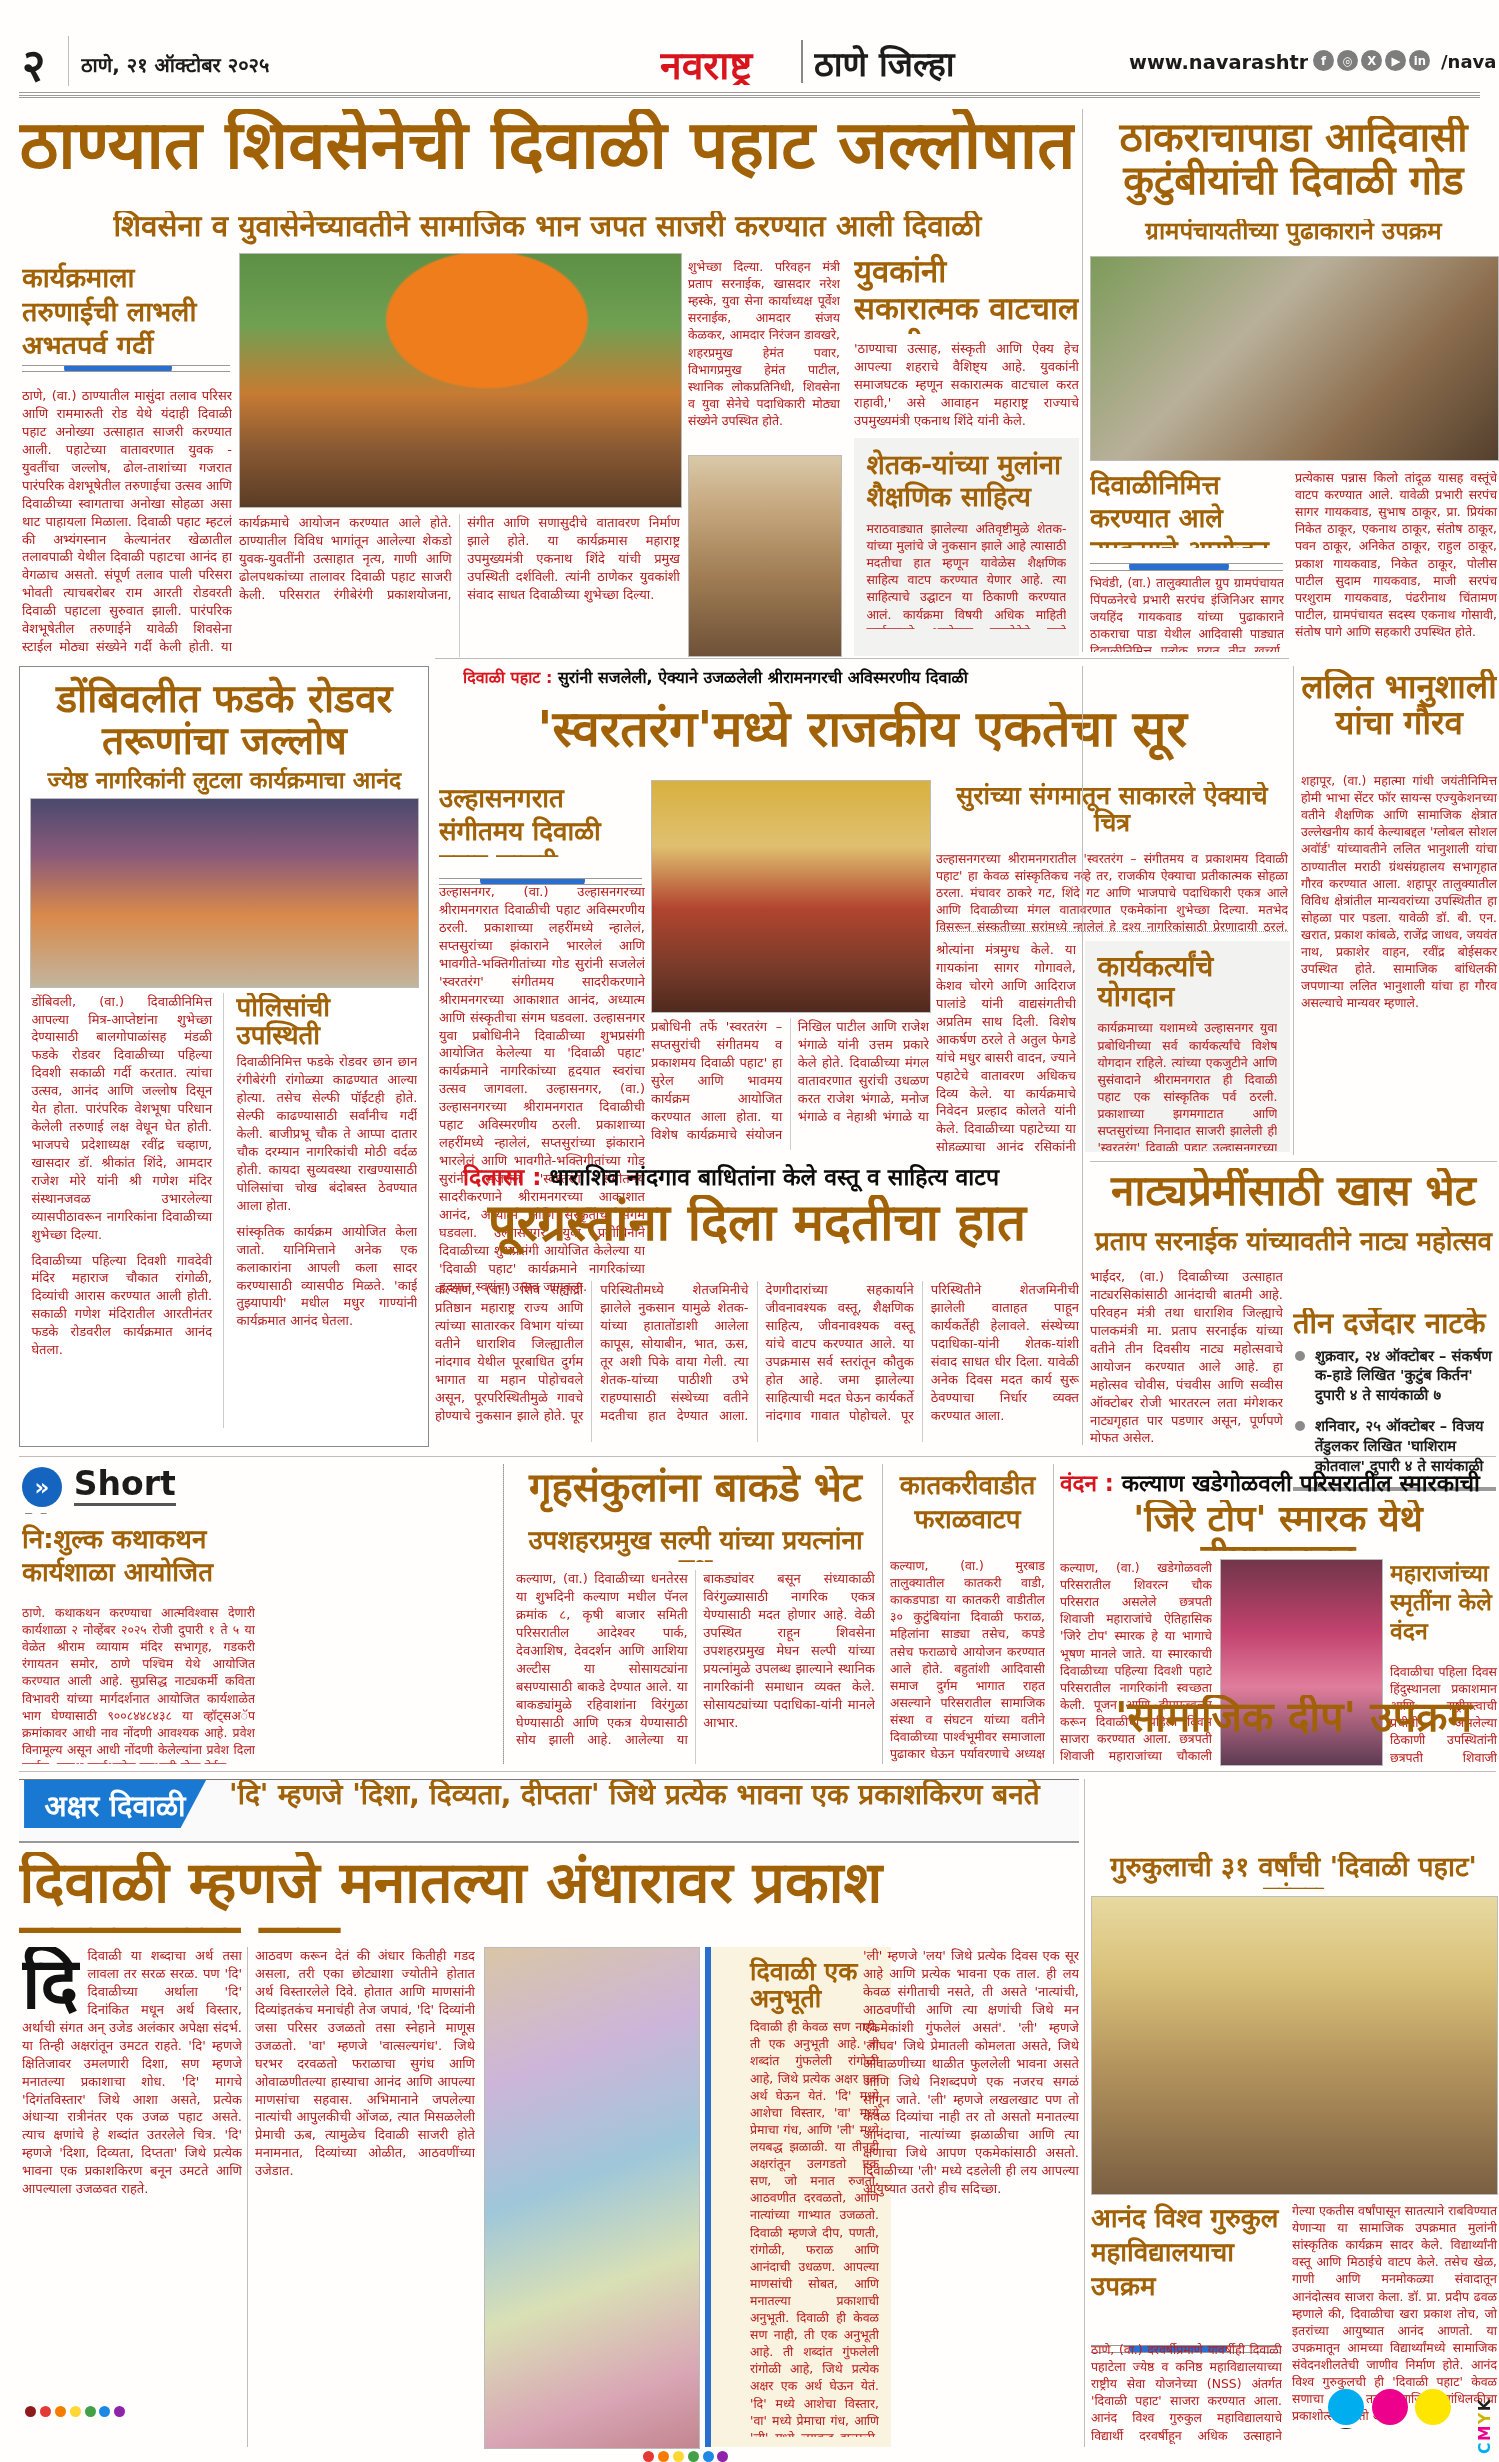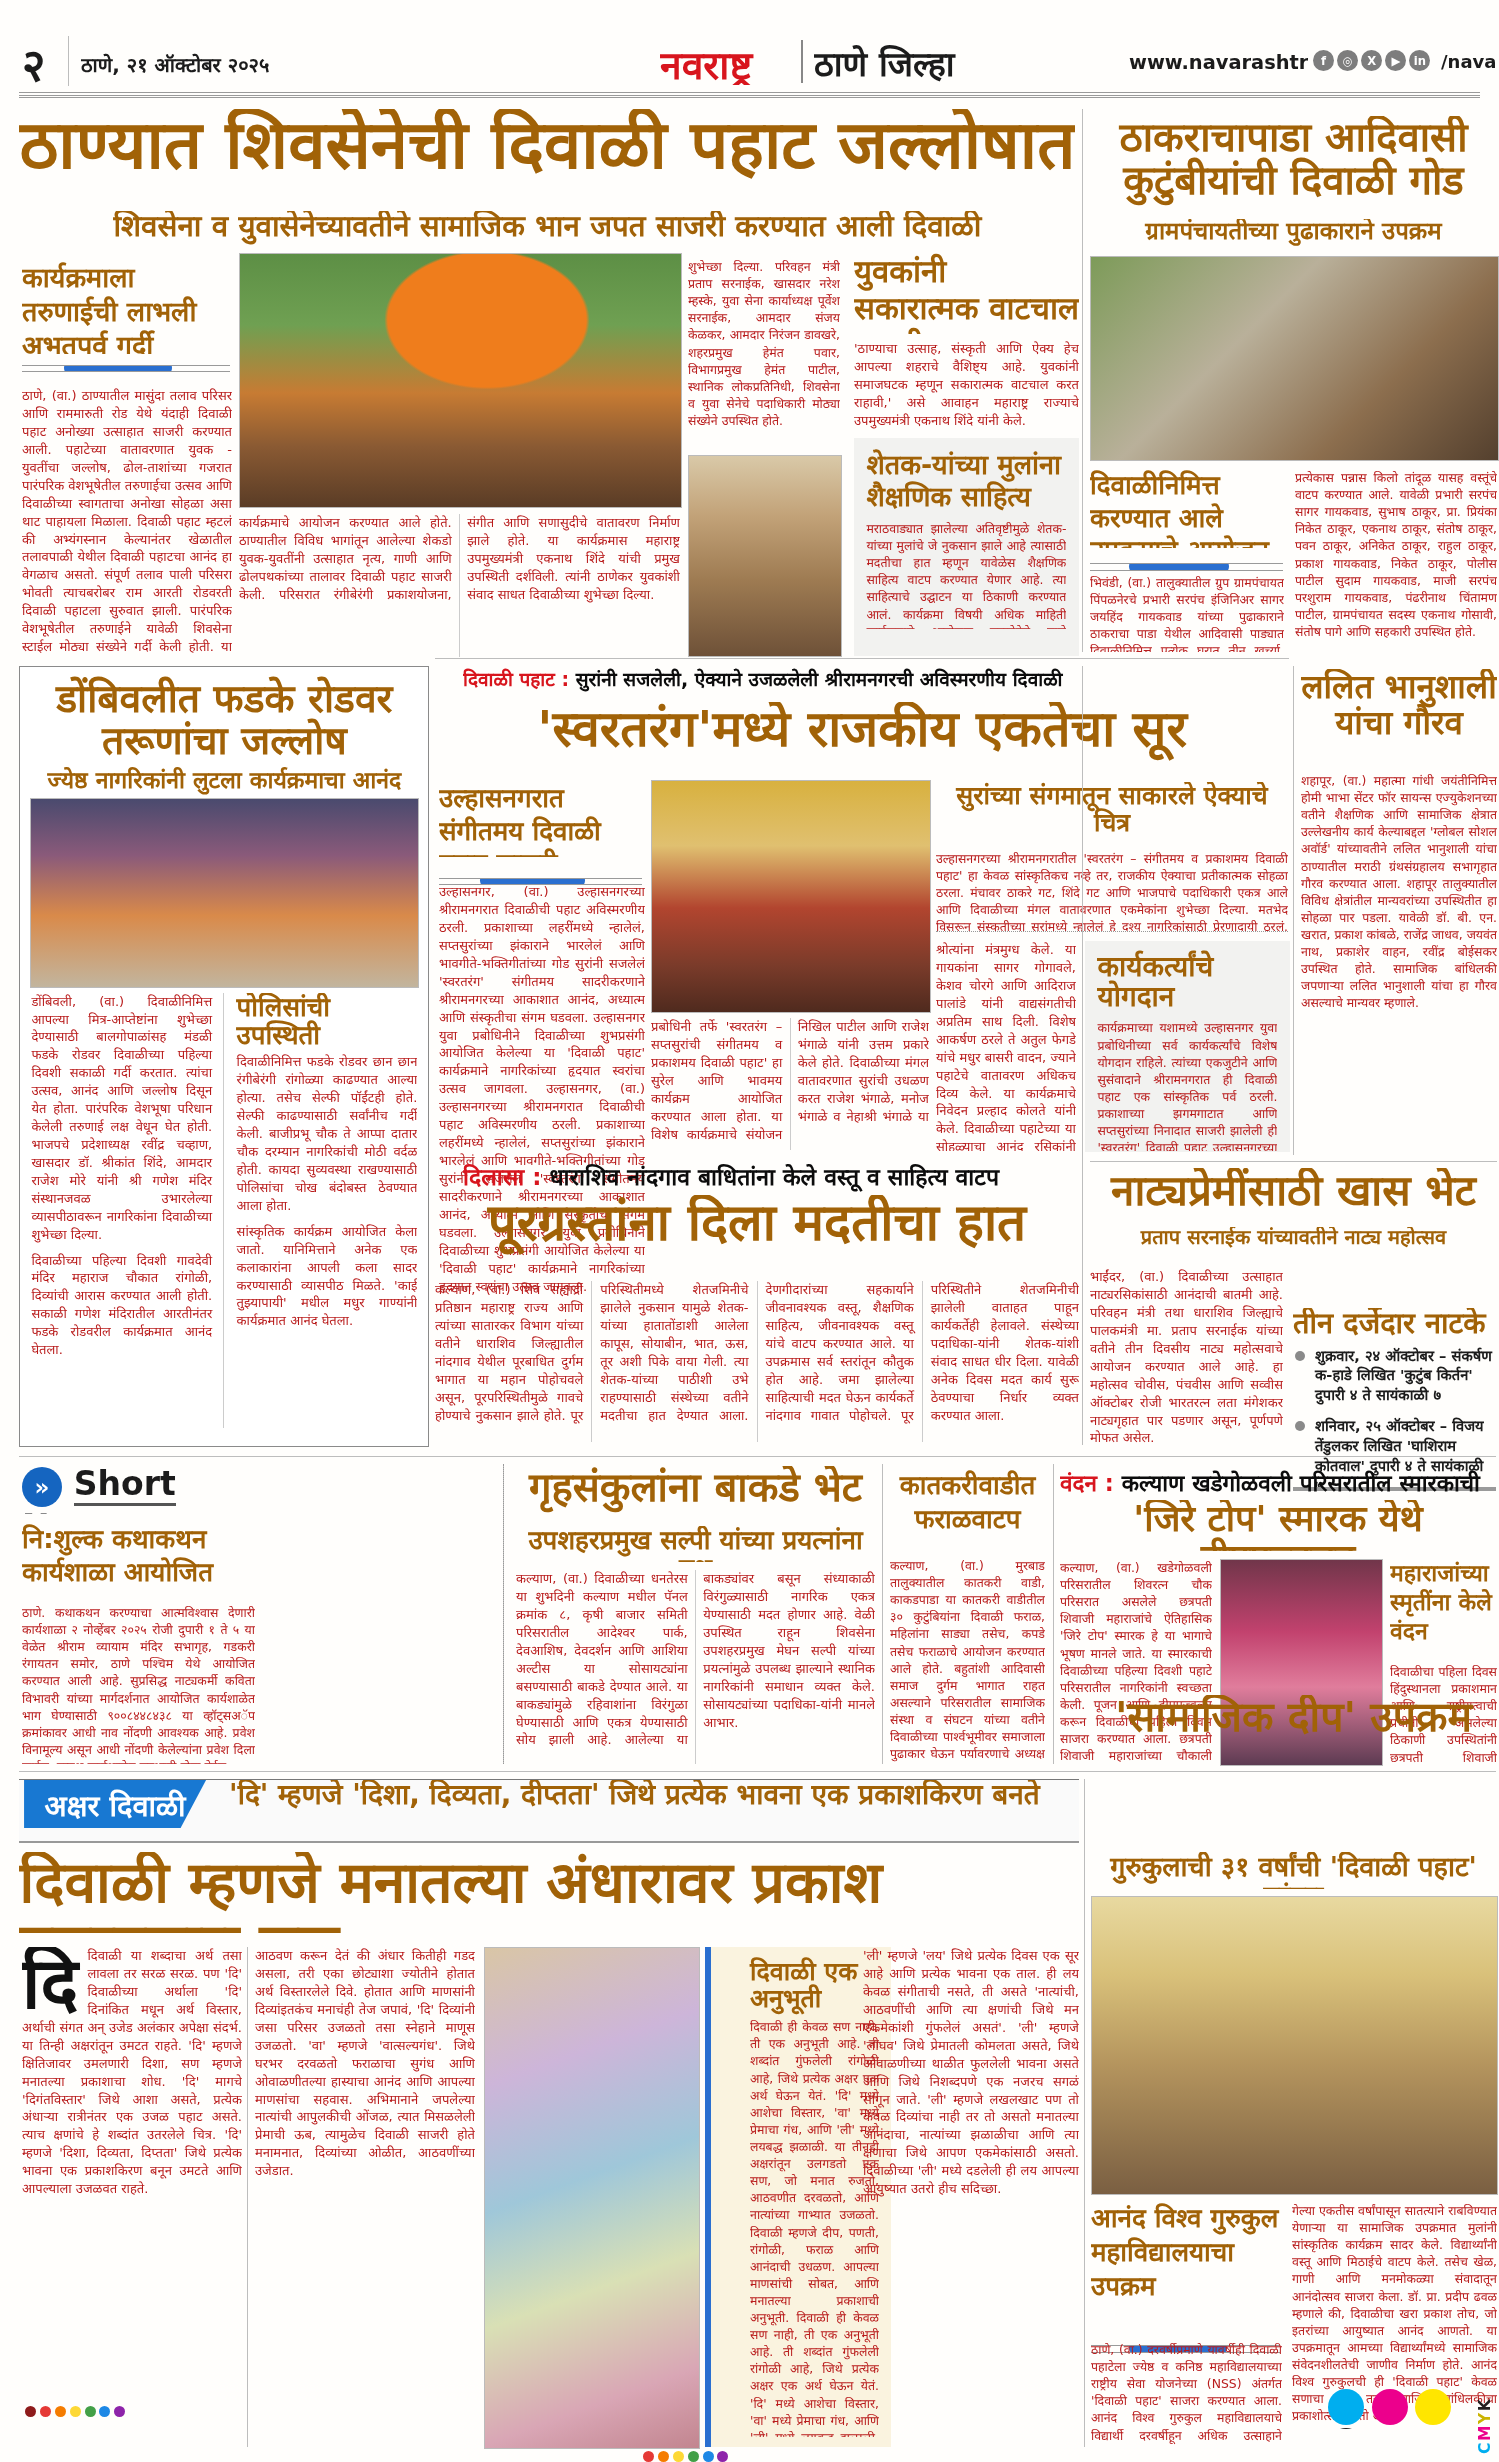--- a/index.html
+++ b/index.html
@@ -109,21 +109,21 @@
         <div class="body" style="margin-top:7.8px;">दिवाळीच्या पहिल्या दिवशी गावदेवी मंदिर महाराज चौकात रांगोळी, दिव्यांची आरास करण्यात आली होती. सकाळी गणेश मंदिरातील आरतीनंतर फडके रोडवरील कार्यक्रमात आनंद घेतला.</div>
       </div>
       <div style="flex:1;">
         <div class="hl" style="font-size:26px;margin-bottom:4.7px;">पोलिसांची उपस्थिती</div>
         <div class="body">दिवाळीनिमित्त फडके रोडवर छान छान रंगीबेरंगी रांगोळ्या काढण्यात आल्या होत्या. तसेच सेल्फी पॉईंटही होते. सेल्फी काढण्यासाठी सर्वांनीच गर्दी केली. बाजीप्रभू चौक ते आप्पा दातार चौक दरम्यान नागरिकांची मोठी वर्दळ होती. कायदा सुव्यवस्था राखण्यासाठी पोलिसांचा चोख बंदोबस्त ठेवण्यात आला होता.</div>
         <div class="body" style="margin-top:7.8px;">सांस्कृतिक कार्यक्रम आयोजित केला जातो. यानिमित्ताने अनेक एक कलाकारांना आपली कला सादर करण्यासाठी व्यासपीठ मिळते. 'काई तुझ्यापायी' मधील मधुर गाण्यांनी कार्यक्रमात आनंद घेतला.</div>
       </div>
     </div>
   </div>
 
-  <div class="abs kicker" style="left:463px;top:666px;width:826px;height:34px;font-size:19px;">
+  <div class="abs kicker" style="left:463px;top:666px;width:826px;height:34px;font-size:16px;">
     <span class="lbl">दिवाळी पहाट :</span>
     <span>सुरांनी सजलेली, ऐक्याने उजळलेली श्रीरामनगरची अविस्मरणीय दिवाळी</span>
   </div>
   <div class="abs hl ctr" style="left:435px;top:702px;width:854px;height:71px;font-size:50px;">'स्वरतरंग'मध्ये राजकीय एकतेचा सूर</div>
 
   <div class="abs hl" style="left:439px;top:782px;width:206px;height:75px;font-size:26px;line-height:1.25;">उल्हासनगरात संगीतमय दिवाळी पहाट साजरी</div>
   <div class="abs pill-divider" style="left:439px;top:863px;width:203px;">
       <div class="pill"></div>
     </div>
   <div class="abs body" style="left:439px;top:883px;width:206px;height:557px;">उल्हासनगर, (वा.) उल्हासनगरच्या श्रीरामनगरात दिवाळीची पहाट अविस्मरणीय ठरली. प्रकाशाच्या लहरींमध्ये न्हालेलं, सप्तसुरांच्या झंकाराने भारलेलं आणि भावगीते-भक्तिगीतांच्या गोड सुरांनी सजलेलं 'स्वरतरंग' संगीतमय सादरीकरणाने श्रीरामनगरच्या आकाशात आनंद, अध्यात्म आणि संस्कृतीचा संगम घडवला. उल्हासनगर युवा प्रबोधिनीने दिवाळीच्या शुभप्रसंगी आयोजित केलेल्या या 'दिवाळी पहाट' कार्यक्रमाने नागरिकांच्या हृदयात स्वरांचा उत्सव जागवला. उल्हासनगर, (वा.) उल्हासनगरच्या श्रीरामनगरात दिवाळीची पहाट अविस्मरणीय ठरली. प्रकाशाच्या लहरींमध्ये न्हालेलं, सप्तसुरांच्या झंकाराने भारलेलं आणि भावगीते-भक्तिगीतांच्या गोड सुरांनी सजलेलं 'स्वरतरंग' संगीतमय सादरीकरणाने श्रीरामनगरच्या आकाशात आनंद, अध्यात्म आणि संस्कृतीचा संगम घडवला. उल्हासनगर युवा प्रबोधिनीने दिवाळीच्या शुभप्रसंगी आयोजित केलेल्या या 'दिवाळी पहाट' कार्यक्रमाने नागरिकांच्या हृदयात स्वरांचा उत्सव जागवला.</div>
@@ -150,21 +150,21 @@
   <div class="abs body cols4" style="left:435px;top:1281px;width:644px;height:161px;">कल्याण, (वा.) शिव सह्याद्री प्रतिष्ठान महाराष्ट्र राज्य आणि त्यांच्या सातारकर विभाग यांच्या वतीने धाराशिव जिल्ह्यातील नांदगाव येथील पूरबाधित दुर्गम भागात या महान पोहोचवले असून, पूरपरिस्थितीमुळे गावचे होण्याचे नुकसान झाले होते. पूर परिस्थितीमध्ये शेतजमिनीचे झालेले नुकसान यामुळे शेतक-यांच्या हातातोंडाशी आलेला कापूस, सोयाबीन, भात, ऊस, तूर अशी पिके वाया गेली. त्या शेतक-यांच्या पाठीशी उभे राहण्यासाठी संस्थेच्या वतीने मदतीचा हात देण्यात आला. देणगीदारांच्या सहकार्याने जीवनावश्यक वस्तू, शैक्षणिक साहित्य, जीवनावश्यक वस्तू यांचे वाटप करण्यात आले. या उपक्रमास सर्व स्तरांतून कौतुक होत आहे. जमा झालेल्या साहित्याची मदत घेऊन कार्यकर्ते नांदगाव गावात पोहोचले. पूर परिस्थितीने शेतजमिनीची झालेली वाताहत पाहून कार्यकर्तेही हेलावले. संस्थेच्या पदाधिका-यांनी शेतक-यांशी संवाद साधत धीर दिला. यावेळी अनेक दिवस मदत कार्य सुरू ठेवण्याचा निर्धार व्यक्त करण्यात आला.</div>
 
   <div class="vrule" style="left:1082px;top:666px;height:779px;"></div>
   <div class="vrule" style="left:1293px;top:666px;height:489px;"></div>
 
   <div class="abs hl ctr" style="left:1301px;top:669px;width:196px;height:96px;font-size:33px;">ललित भानुशाली यांचा गौरव</div>
   <div class="abs body sm" style="left:1301px;top:772px;width:196px;height:382px;">शहापूर, (वा.) महात्मा गांधी जयंतीनिमित्त होमी भाभा सेंटर फॉर सायन्स एज्युकेशनच्या वतीने शैक्षणिक आणि सामाजिक क्षेत्रात उल्लेखनीय कार्य केल्याबद्दल 'ग्लोबल सोशल अवॉर्ड' यांच्यावतीने ललित भानुशाली यांचा ठाण्यातील मराठी ग्रंथसंग्रहालय सभागृहात गौरव करण्यात आला. शहापूर तालुक्यातील विविध क्षेत्रांतील मान्यवरांच्या उपस्थितीत हा सोहळा पार पडला. यावेळी डॉ. बी. एन. खरात, प्रकाश कांबळे, राजेंद्र जाधव, जयवंत नाथ, प्रकाशेर वाहन, रवींद्र बोईसकर उपस्थित होते. सामाजिक बांधिलकी जपणाऱ्या ललित भानुशाली यांचा हा गौरव असल्याचे मान्यवर म्हणाले.</div>
 
   <div class="hrule" style="left:1090px;top:1161px;width:407px;"></div>
   <div class="abs hl ctr" style="left:1090px;top:1168px;width:407px;height:54px;font-size:42px;">नाट्यप्रेमींसाठी खास भेट</div>
-  <div class="abs hl ctr" style="left:1090px;top:1227px;width:407px;height:36px;font-size:20px;">प्रताप सरनाईक यांच्यावतीने नाट्य महोत्सव</div>
+  <div class="abs hl ctr" style="left:1090px;top:1227px;width:407px;height:36px;font-size:26px;">प्रताप सरनाईक यांच्यावतीने नाट्य महोत्सव</div>
   <div class="abs body" style="left:1090px;top:1268px;width:193px;height:177px;">भाईंदर, (वा.) दिवाळीच्या उत्साहात नाट्यरसिकांसाठी आनंदाची बातमी आहे. परिवहन मंत्री तथा धाराशिव जिल्ह्याचे पालकमंत्री मा. प्रताप सरनाईक यांच्या वतीने तीन दिवसीय नाट्य महोत्सवाचे आयोजन करण्यात आले आहे. हा महोत्सव चोवीस, पंचवीस आणि सव्वीस ऑक्टोबर रोजी भारतरत्न लता मंगेशकर नाट्यगृहात पार पडणार असून, पूर्णपणे मोफत असेल.</div>
   <div class="abs" style="left:1293px;top:1268px;width:203px;height:179px;border-bottom:4.7px solid #9a9a9a;margin-top:40px;">
     <div class="hl" style="font-size:29px;margin-bottom:6.2px;">तीन दर्जेदार नाटके</div>
     <ul class="plays">
       <li>शुक्रवार, २४ ऑक्टोबर – संकर्षण क-हाडे लिखित 'कुटुंब किर्तन' दुपारी ४ ते सायंकाळी ७</li>
       <li>शनिवार, २५ ऑक्टोबर – विजय तेंडुलकर लिखित 'घाशिराम कोतवाल' दुपारी ४ ते सायंकाळी ७</li>
 
     </ul>
   </div>
 

